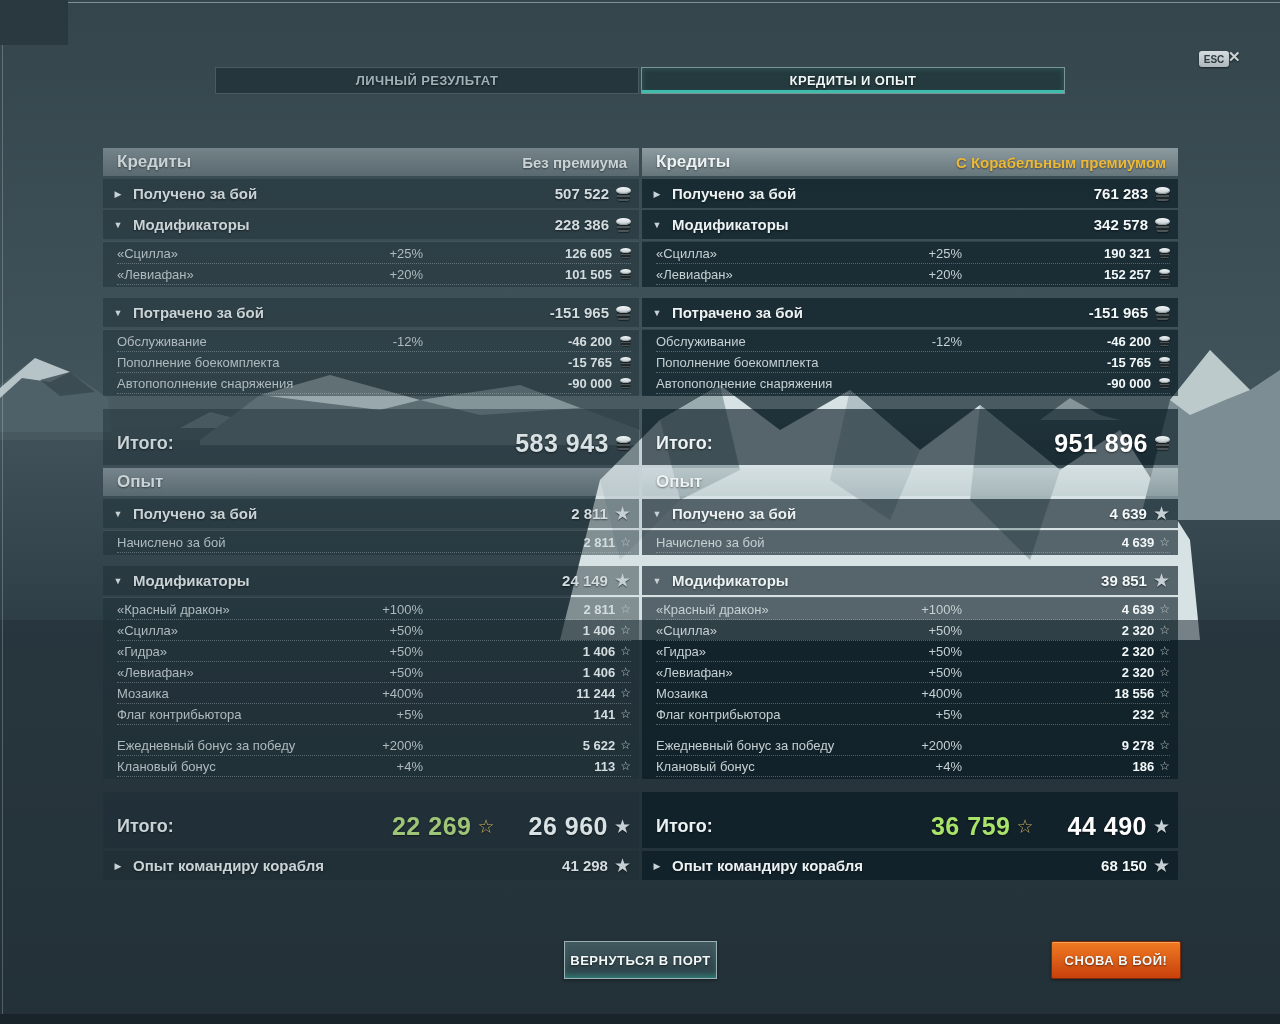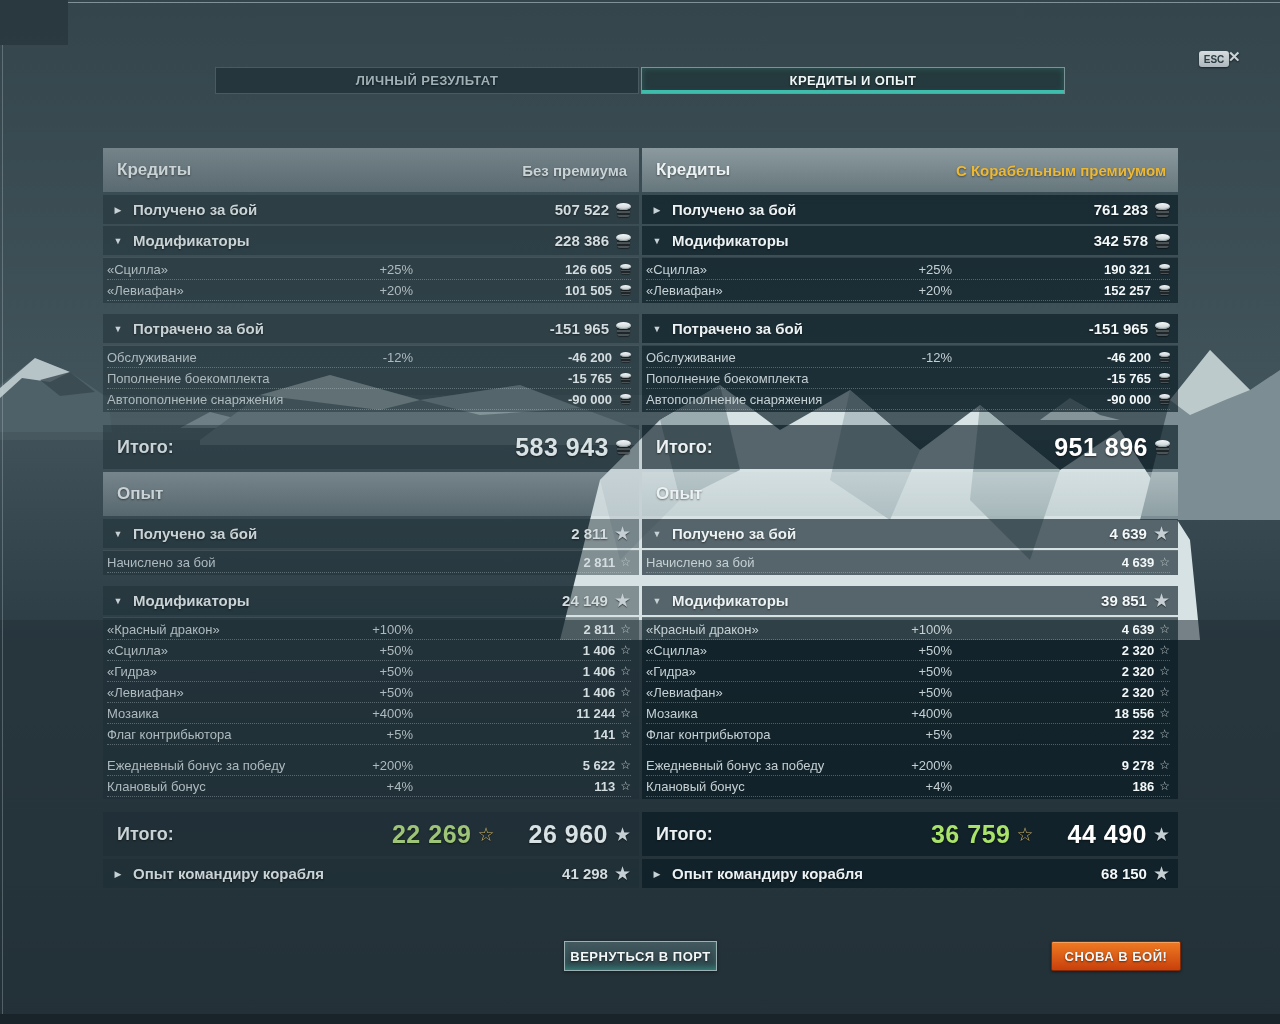--- a/index.html
+++ b/index.html
@@ -40,63 +40,63 @@
 
   
   .panel{position:absolute;top:148px;width:536px;box-sizing:border-box;}
   .panel-left{left:103px;
     --rowbg:rgba(28,45,53,.46);--hdr1:rgba(198,210,213,.42);--hdr2:rgba(170,184,188,.28);
     --lbl:#aebabe;--boldlbl:#c9d3d6;--val:#d3dcdf;--total:#d8e1e4;--green:#9dc477;--icon:#bcc7ca;}
   .panel-right{left:642px;
     --rowbg:rgba(7,24,32,.62);--hdr1:rgba(208,220,222,.55);--hdr2:rgba(172,188,191,.38);
     --lbl:#c5d0d3;--boldlbl:#ecf2f3;--val:#f3f8f9;--total:#ffffff;--green:#a9e36a;--icon:#d7e0e3;}
 
-  .hdr{height:44px;display:flex;align-items:center;padding:0 12px 0 14px;margin-bottom:3px;
+  .hdr{height:28px;display:flex;align-items:center;padding:0 12px 0 14px;margin-bottom:3px;
     background:linear-gradient(180deg,var(--hdr1),var(--hdr2));}
   .hdr-title{font-size:17px;font-weight:bold;color:var(--boldlbl);text-shadow:0 1px 2px rgba(0,0,0,.45);}
   .mode{margin-left:auto;font-size:15px;font-weight:bold;color:var(--boldlbl);text-shadow:0 1px 2px rgba(0,0,0,.45);text-align:right;}
   .mode-premium{color:#ecb836;}
 
   .brow{height:29px;display:flex;align-items:center;padding:0 8px 0 0;margin-bottom:2px;
     background:var(--rowbg);cursor:pointer;}
   .arr{width:30px;text-align:center;font-size:9px;color:#c8d2d5;flex:0 0 30px;}
   .blbl{font-size:15px;font-weight:bold;color:var(--boldlbl);text-shadow:0 1px 2px rgba(0,0,0,.5);}
   .bval{margin-left:auto;font-size:15px;font-weight:bold;color:var(--val);text-shadow:0 1px 2px rgba(0,0,0,.5);}
 
-  .subs{background:var(--rowbg);padding:1px 8px 2px 4px;margin-bottom:2px;border-top:1px solid rgba(220,232,234,.12);}
+  .subs{background:var(--rowbg);padding:1px 8px 2px 14px;margin-bottom:2px;border-top:1px solid rgba(220,232,234,.12);}
   .sub{height:20px;display:flex;align-items:center;border-bottom:1px dotted rgba(205,220,223,.32);font-size:13px;}
   .sub:last-child{border-bottom:1px dotted rgba(205,220,223,.32);}
   .sub .lbl{flex:0 0 248px;color:var(--lbl);white-space:nowrap;overflow:hidden;}
   .sub .pct{flex:0 0 58px;text-align:right;color:var(--lbl);}
   .sub .val{flex:1;text-align:right;font-weight:bold;color:var(--val);}
   .sub-spacer{height:10px;border-bottom:none;}
 
   .gap9{height:9px;} .gap11{height:11px;}
 
-  .trow{height:44px;display:flex;align-items:center;padding:0 8px 0 14px;margin-bottom:3px;background:var(--rowbg);}
+  .trow{height:44px;display:flex;align-items:center;padding:12px 8px 0 14px;margin-bottom:3px;background:var(--rowbg);}
   .tlabel{font-size:18px;font-weight:bold;color:var(--boldlbl);text-shadow:0 1px 2px rgba(0,0,0,.5);}
   .tval{margin-left:auto;font-size:25px;font-weight:bold;color:var(--total);letter-spacing:.5px;text-shadow:0 1px 2px rgba(0,0,0,.55);}
   .tgrp{display:flex;align-items:center;}
   .tgrp.first{margin-left:auto;}
   .tgrp.second{margin-left:34px;}
   .tval-green{font-size:25px;font-weight:bold;color:var(--green);letter-spacing:.5px;text-shadow:0 1px 2px rgba(0,0,0,.55);}
 
   
   .coin-ic{position:relative;width:15px;height:14px;display:inline-block;margin-left:7px;flex:0 0 15px;}
   .coin-ic::after{content:"";position:absolute;left:1px;right:1px;top:4px;bottom:0;border-radius:3px/4px;
     background:repeating-linear-gradient(to bottom,#4b5458 0 2px,#202628 2px 4px);box-shadow:0 1px 1px rgba(0,0,0,.45);}
   .coin-ic::before{content:"";position:absolute;left:0;right:0;top:0;height:7px;border-radius:50%;z-index:2;
     background:linear-gradient(180deg,#f4f7f8,#c2ccd0);box-shadow:inset 0 -1px 1px #8d999d,0 1px 1px rgba(0,0,0,.35);}
   .coin-sm{transform:scale(.72);transform-origin:center right;margin-left:4px;}
   .star-big{margin-left:6px;font-size:19px;line-height:1;color:#c6d0d4;text-shadow:0 1px 1px rgba(0,0,0,.55);flex:0 0 auto;}
   .star-sm{margin-left:5px;font-size:12px;line-height:1;color:#b9c5c8;flex:0 0 auto;}
   .star-gold{margin-left:6px;font-size:19px;line-height:1;color:#c8b061;text-shadow:0 1px 1px rgba(0,0,0,.55);flex:0 0 auto;}
 
   
-  .btn{position:absolute;top:941px;height:30px;display:flex;align-items:center;justify-content:center;
+  .btn{position:absolute;top:941px;height:38px;display:flex;align-items:center;justify-content:center;
     font-size:13px;font-weight:bold;color:#f2f7f7;letter-spacing:.5px;cursor:pointer;box-sizing:border-box;
     text-shadow:0 1px 2px rgba(0,0,0,.55);}
   .btn-port{left:564px;width:153px;background:linear-gradient(180deg,#42595f,#2a3f45);
     border:1px solid #9db1b4;box-shadow:inset 0 -5px 7px -3px rgba(64,210,188,.55),0 1px 3px rgba(0,0,0,.4);}
   .btn-battle{left:1051px;width:130px;background:linear-gradient(180deg,#ef7b22,#c8400c);
     border:1px solid #7e2a06;border-radius:2px;box-shadow:inset 0 1px 0 rgba(255,200,150,.5),0 1px 3px rgba(0,0,0,.45);}
 </style>
 </head>
 <body>
 

